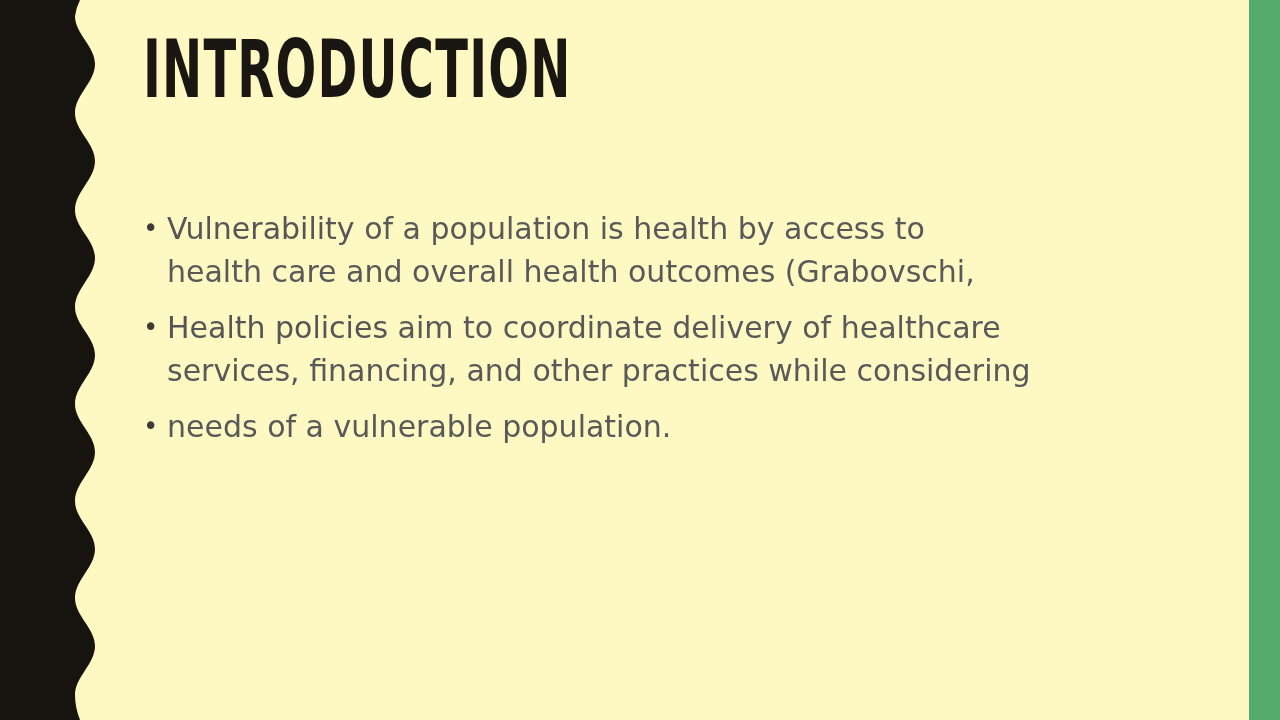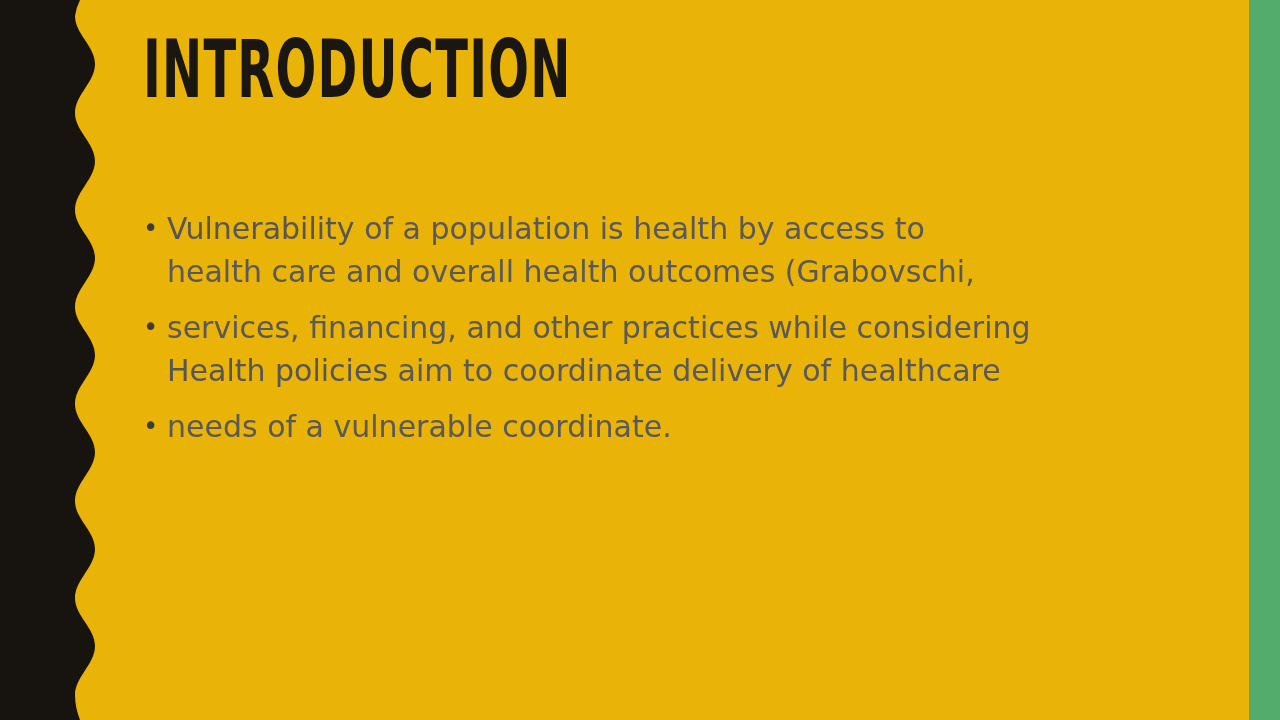--- a/index.html
+++ b/index.html
@@ -6,21 +6,21 @@
     margin: 0;
     padding: 0;
     width: 1280px;
     height: 720px;
     overflow: hidden;
   }
   .slide {
     position: relative;
     width: 1280px;
     height: 720px;
-    background: #eab308;
+    background: #fef9c3;
     font-family: "DejaVu Sans", "Liberation Sans", sans-serif;
     overflow: hidden;
   }
   .wave-svg {
     position: absolute;
     left: 0;
     top: 0;
     width: 120px;
     height: 720px;
     display: block;
@@ -119,26 +119,26 @@
       <span class="bullet-marker">•</span>
       <div class="bullet-text">
         <div class="bline"><span></span><span class="bold-run">Vulnerability</span><span> of a population is health by access to</span></div>
         <div class="bline">health care and overall health outcomes (Grabovschi,</div>
       </div>
     </div>
 
     <div class="bullet">
       <span class="bullet-marker">•</span>
       <div class="bullet-text">
+        <div class="bline"><span></span><span class="bold-run">Health policies</span><span> aim to coordinate delivery of healthcare</span></div>
         <div class="bline">services, financing, and other practices while considering</div>
-        <div class="bline"><span></span><span class="bold-run">Health policies</span><span> aim to coordinate delivery of healthcare</span></div>
       </div>
     </div>
 
     <div class="bullet">
       <span class="bullet-marker">•</span>
       <div class="bullet-text">
-        <div class="bline">needs of a vulnerable coordinate.</div>
+        <div class="bline">needs of a vulnerable population.</div>
       </div>
     </div>
 
   </div>
 </div>
 
 </body></html>

